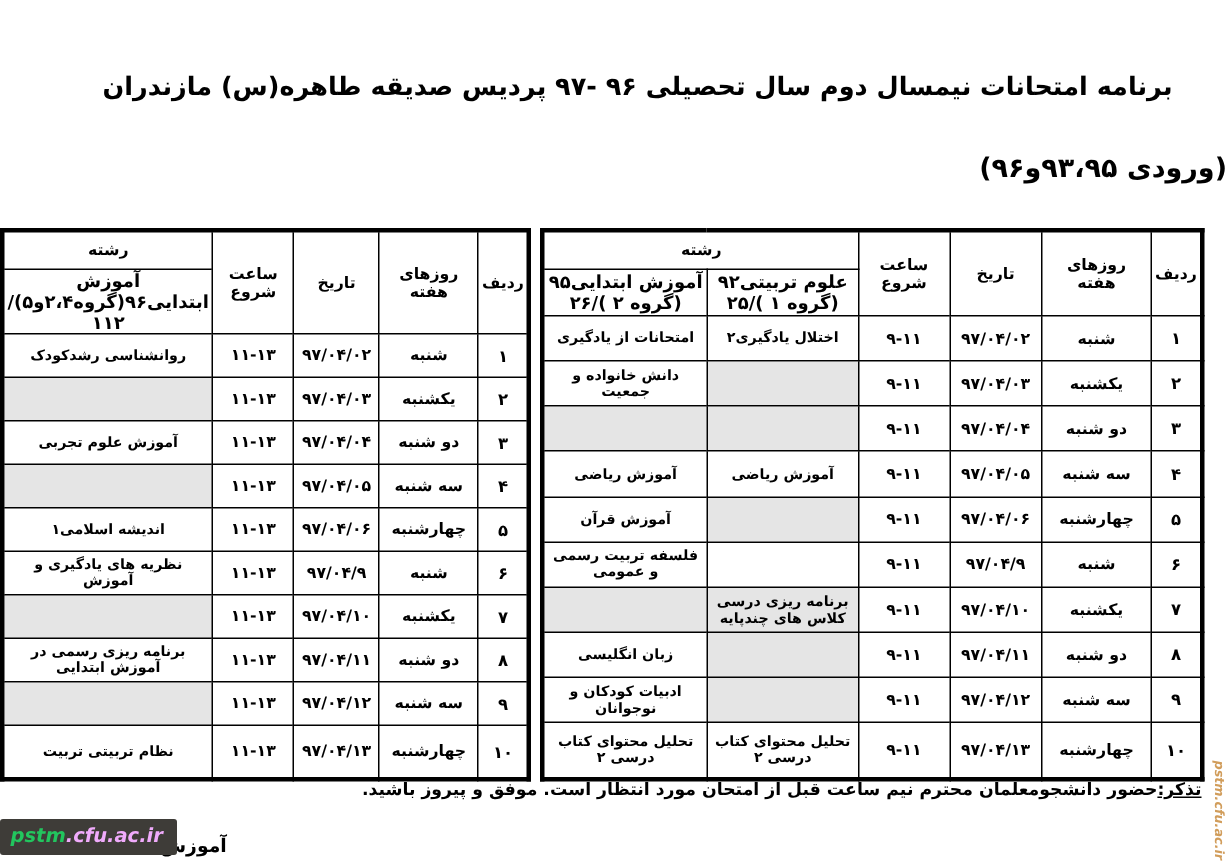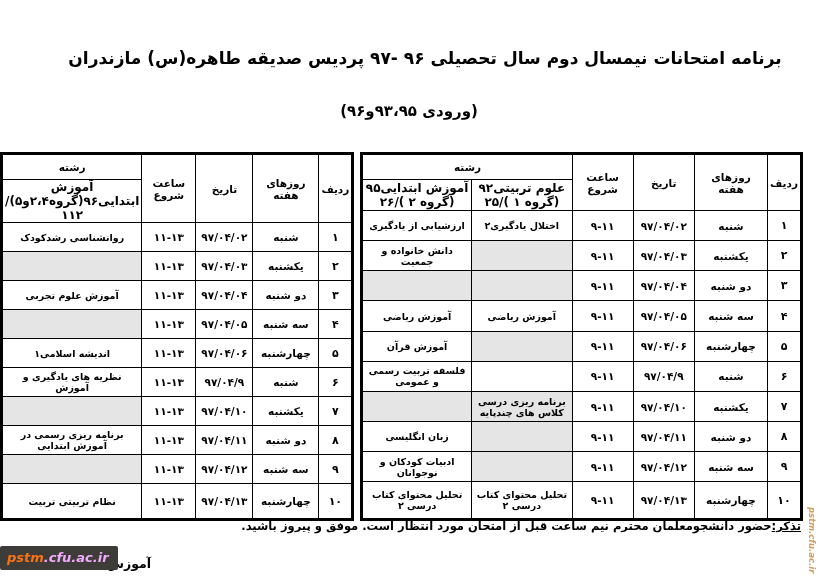--- a/index.html
+++ b/index.html
@@ -1,19 +1,19 @@
 <!DOCTYPE html>
 <html lang="fa"><head>
 <meta charset="utf-8">
 <style>
   html,body{margin:0;padding:0;background:#fff;}
   #page{position:relative;width:818px;height:577px;background:#ffffff;overflow:hidden;
         font-family:"DejaVu Sans",sans-serif;font-weight:bold;color:#000;direction:rtl;}
   .title{position:absolute;top:48px;left:16px;width:100%;text-align:center;font-size:17px;letter-spacing:0;}
-  .subtitle{position:absolute;top:102px;left:0;width:100%;text-align:center;font-size:15px;}
+  .subtitle{position:absolute;top:102px;left:0;width:100%;text-align:right;font-size:18px;}
   .tables{position:absolute;top:152px;right:15px;display:flex;gap:6px;direction:rtl;}
   table{border-collapse:collapse;table-layout:fixed;border:3px solid #000;background:#fff;}
   th,td{border:1.6px solid #000;text-align:center;vertical-align:middle;padding:0 2px;
         overflow:hidden;font-weight:bold;}
   thead th{font-size:10.5px;}
   thead tr.h1 th{height:24px;}
   thead tr.h2 th{height:30px;font-size:12px;}
   tbody td{height:28px;font-size:10px;}
   tbody tr:last-child td{height:34px;}
   td.num{font-size:11px;}
@@ -26,21 +26,21 @@
   .t-right col.c-m1{width:103px;} .t-right col.c-m2{width:112px;}
   
   .t-left col.c-no{width:26px;} .t-left col.c-day{width:68px;}
   .t-left col.c-date{width:58px;} .t-left col.c-time{width:57px;}
   .t-left col.c-m{width:127px;}
   .note{position:absolute;top:499px;right:17px;font-size:11.5px;direction:rtl;margin-top:20px;}
   .note .lbl{text-decoration:underline;}
   .dept{position:absolute;top:533px;left:55px;font-size:12.5px;direction:rtl;margin-top:23px;}
   .badge{position:absolute;left:0;top:546px;background:#3e3c38;padding:4px 9px 5px 7px;
          border-radius:2px;font-style:italic;font-size:13px;direction:ltr;}
-  .badge .p1{color:#f97316;font-style:italic;} .badge .p2{color:#f0abfc;text-align:right;}
+  .badge .p1{color:#22c55e;font-style:italic;} .badge .p2{color:#f0abfc;text-align:right;}
   .vmark{position:absolute;right:1px;bottom:4px;writing-mode:vertical-rl;font-size:8.5px;
          color:#c98c3f;font-style:italic;direction:ltr;opacity:.85;}
 </style>
 </head>
 <body>
 
 <div id="page">
 
   <div class="title">برنامه امتحانات نیمسال دوم سال تحصیلی ۹۶ -۹۷ پردیس صدیقه طاهره(س) مازندران</div>
   <div class="subtitle">(ورودی ۹۳،۹۵و۹۶)</div>
@@ -69,21 +69,21 @@
           <th>آموزش ابتدایی۹۵ (گروه ۲ )/۲۶</th>
         </tr>
       </thead>
       <tbody id="right-tbody">
           <tr>
             <td class="num">۱</td>
             <td class="dd">شنبه</td>
             <td class="dd">۹۷/۰۴/۰۲</td>
             <td class="dd">۹-۱۱</td>
             <td class="course">اختلال یادگیری۲</td>
-            <td class="course">ارزشیابی از یادگیری</td>
+            <td class="course">امتحانات از یادگیری</td>
           </tr>
           <tr>
             <td class="num">۲</td>
             <td class="dd">یکشنبه</td>
             <td class="dd">۹۷/۰۴/۰۳</td>
             <td class="dd">۹-۱۱</td>
             <td class="course gray"></td>
             <td class="course">دانش خانواده و جمعیت</td>
           </tr>
           <tr>

